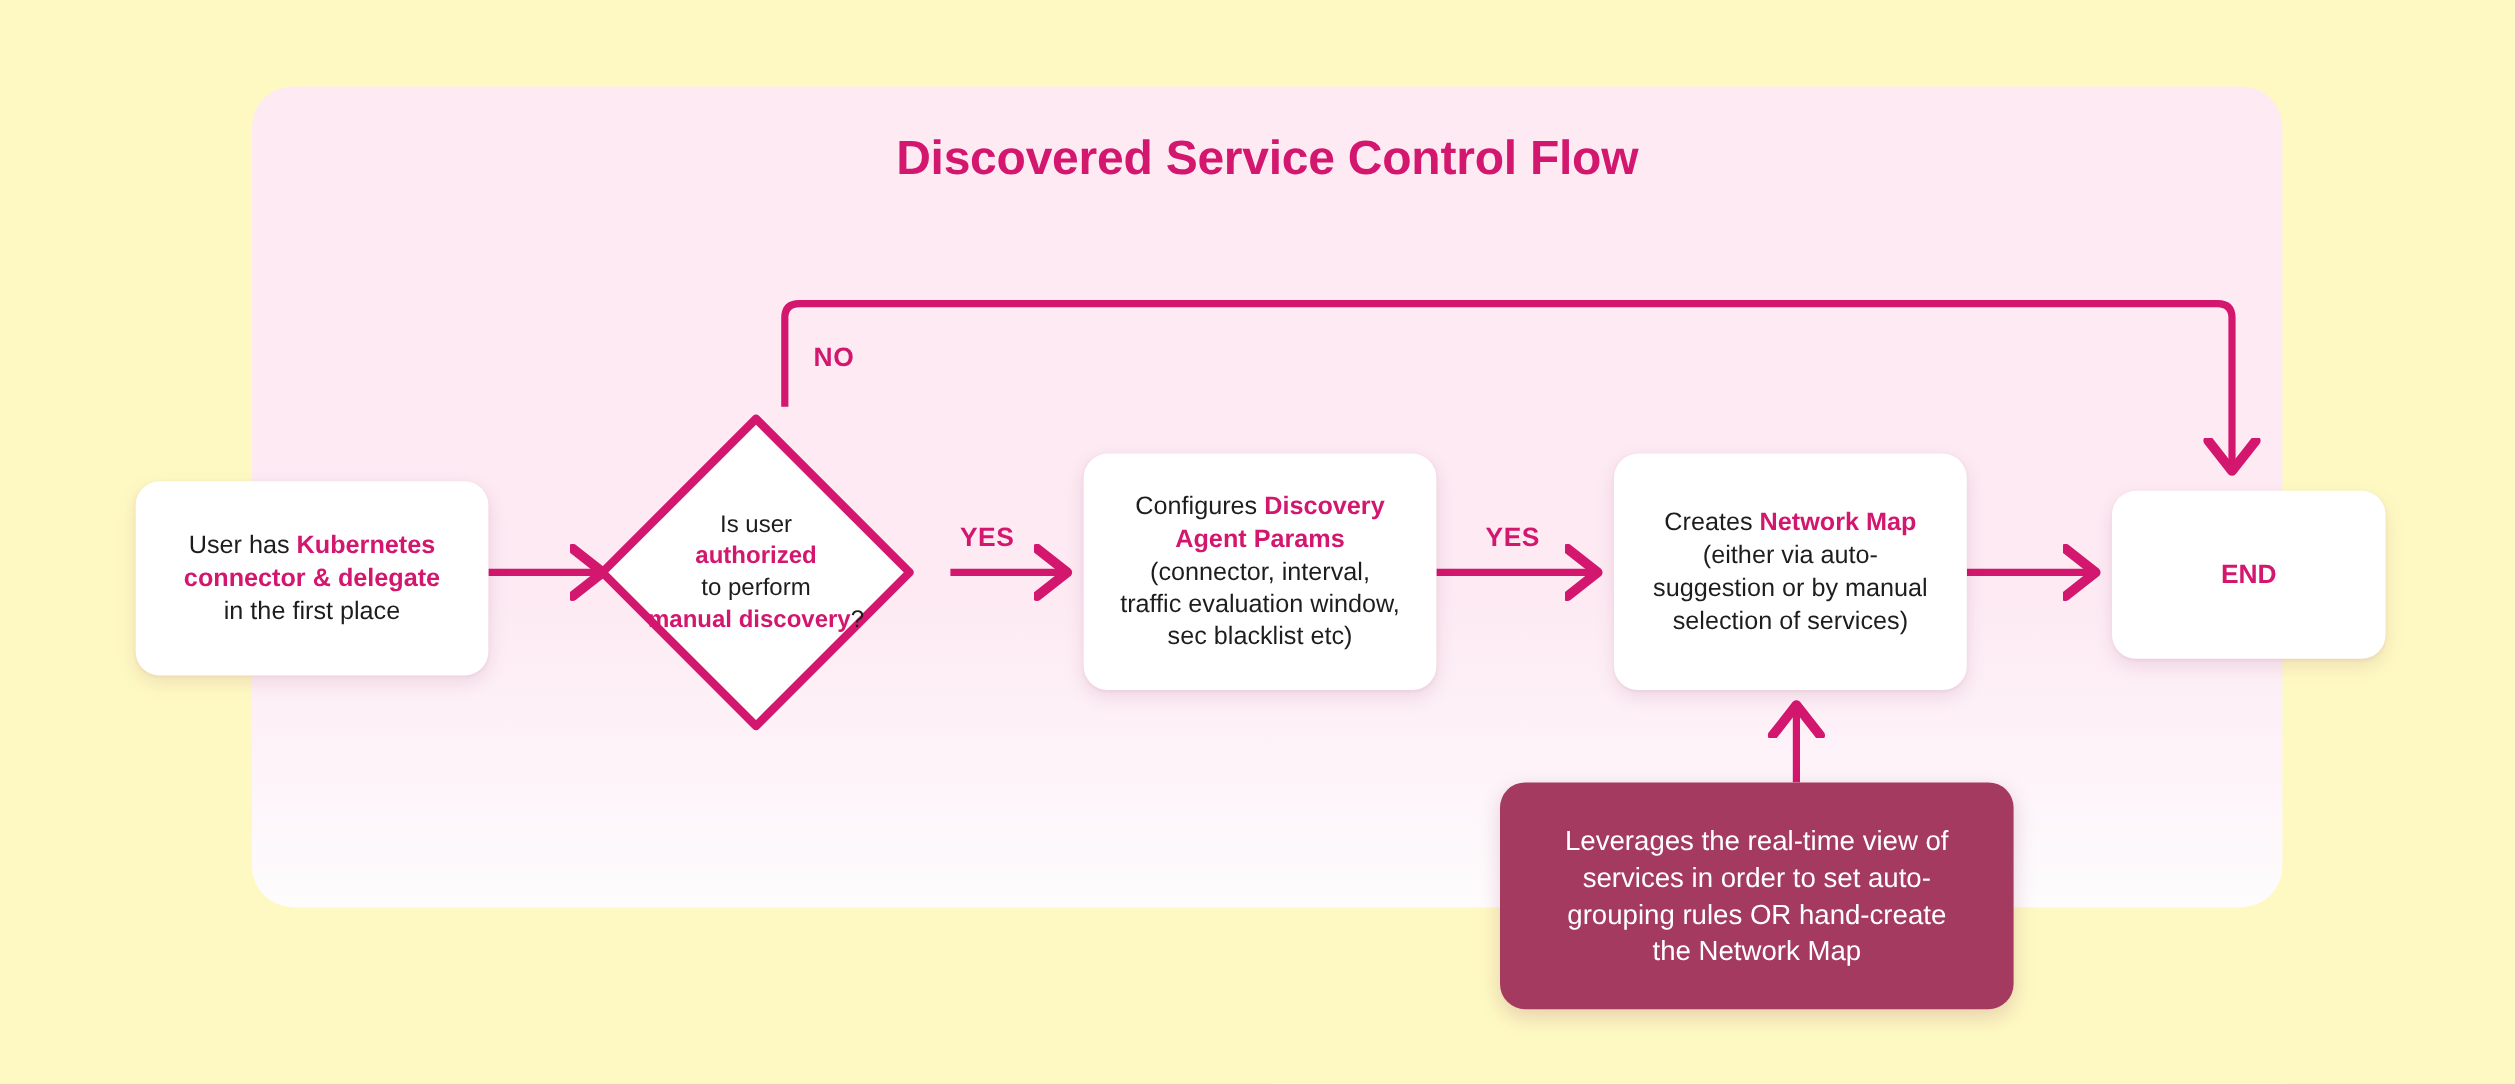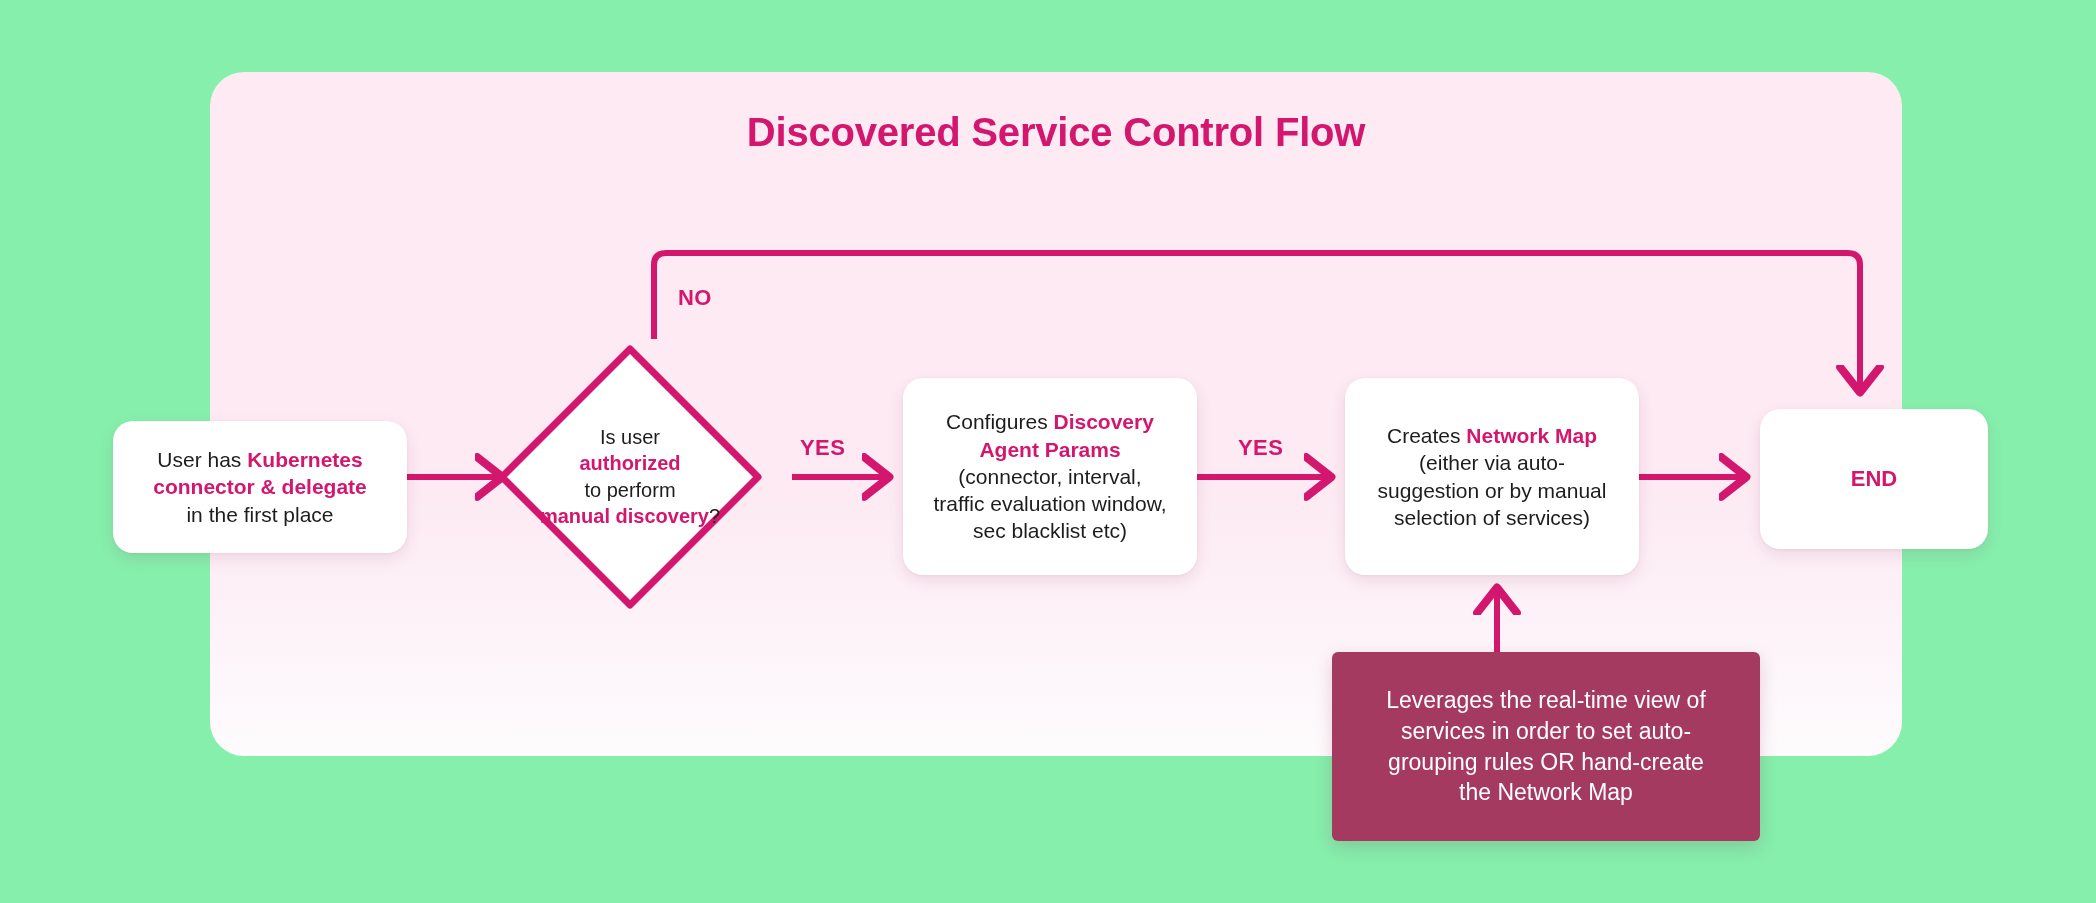--- a/index.html
+++ b/index.html
@@ -10,21 +10,21 @@
   body {
     width: 2096px;
     height: 903px;
     font-family: "Liberation Sans", sans-serif;
     overflow: hidden;
   }
   #stage {
     position: relative;
     width: 2096px;
     height: 903px;
-    background: #86efac;
+    background: #fef9c3;
   }
 
   
   .panel {
     position: absolute;
     left: 210px;
     top: 72px;
     width: 1692px;
     height: 684px;
     border-radius: 34px;
@@ -55,21 +55,21 @@
     justify-content: center;
     text-align: center;
     color: #1d1d1f;
     font-size: 21px;
     line-height: 1.30;
     box-sizing: border-box;
     padding: 8px 14px;
   }
   .node .hl { color: #d3176e; font-weight: bold; }
 
-  #node-start { left: 113px;  top: 421px; width: 294px; height: 132px; }
+  #node-start { left: 113px;  top: 401px; width: 294px; height: 162px; }
   #node-params { left: 903px;  top: 378px; width: 294px; height: 197px; }
   #node-netmap { left: 1345px; top: 378px; width: 294px; height: 197px; }
   #node-end {
     left: 1760px; top: 409px; width: 228px; height: 140px;
     color: #d3176e; font-size: 22px; font-weight: bold;
   }
 
   
   #decision-wrap {
     position: absolute;
@@ -93,26 +93,26 @@
     text-align: center;
     font-size: 20px;
     line-height: 1.32;
     color: #1d1d1f;
   }
   #decision-wrap .hl { color: #d3176e; font-weight: bold; }
 
   
   #note-box {
     position: absolute;
-    left: 1332px;
+    left: 1250px;
     top: 652px;
     width: 428px;
     height: 189px;
     background: #a53a60;
-    border-radius: 6px;
+    border-radius: 21px;
     box-shadow: 0 6px 18px rgba(120, 20, 70, 0.18);
     display: flex;
     align-items: center;
     justify-content: center;
     text-align: center;
     color: #ffffff;
     font-size: 23px;
     line-height: 1.33;
     box-sizing: border-box;
     padding: 10px 20px;

